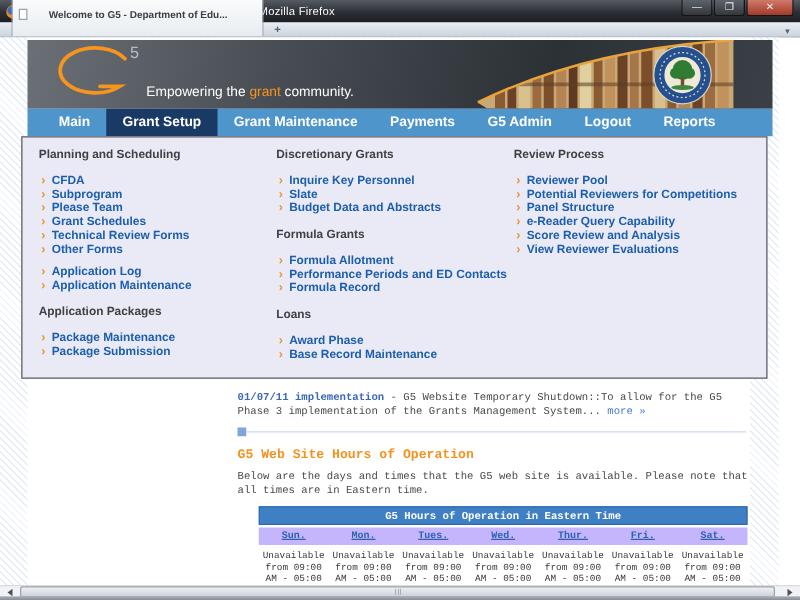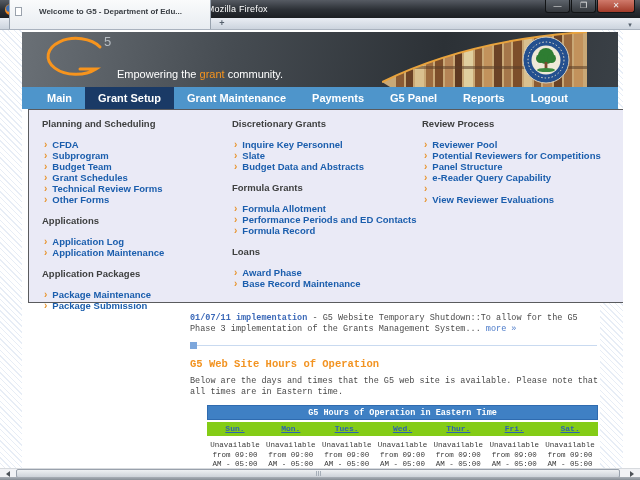--- a/index.html
+++ b/index.html
@@ -49,21 +49,21 @@
   .seal { position:absolute; left:500px; top:4px; }
 
   
   .navbar { position:absolute; left:22px; top:57px; width:596px; height:22px;
     background:#4e95cb; display:flex; align-items:stretch; padding-left:12px; }
   .nav-item { color:#fff; font-size:11px; font-weight:bold; line-height:22px;
     padding:0 13px; white-space:nowrap; }
   .nav-item.active { background:#1a3a66; }
 
   
-  .megamenu { position:absolute; left:28px; top:79px; width:597px; height:194px;
+  .megamenu { position:absolute; left:17px; top:79px; width:597px; height:194px;
     background:#eaeaf6; border:1px solid #5a5b5e; display:flex; padding:5px 0 0 13px; }
   .menu-col { width:190px; flex:0 0 auto; }
   .menu-group { margin-bottom:7px; }
   .menu-header { font-size:9.5px; font-weight:bold; color:#3f4040; margin-bottom:10px; padding-top:3px; }
   .menu-link { display:flex; gap:5px; height:11px; align-items:center; margin-left:2px; }
   .menu-arrow { color:#e8952f; font-size:10px; font-weight:bold; line-height:10px; }
   .menu-link-label { font-size:9.5px; font-weight:bold; color:#1b5ead; white-space:nowrap; }
 
   
   .below { position:absolute; left:0; top:279px; width:578px;font-family:Liberation Mono, monospace; }
@@ -71,21 +71,21 @@
   .news-date { color:#3a68b8; font-weight:bold; }
   .news-more { color:#4878c8; }
   .divider { margin:7px 0 0 168px; width:407px; display:flex; align-items:center; }
   .divider-square { width:7px; height:7px; background:#7da7dc; flex:0 0 auto; }
   .divider-line { height:1px; background:#c9daf0; flex:1; }
   .hours-heading { margin:9px 0 0 168px; font-size:10.5px; font-weight:bold; color:#f29321; }
   .hours-desc { margin:6px 0 1px 168px; width:412px; font-size:8.5px; line-height:11px; color:#4a4a4a; }
   .hours-table { margin:7px 0 0 185px; width:391px; border-bottom:3px solid #14532d; }
   .tbl-title { height:15px; background:#3f80c4; border:1px solid #2f6baf; color:#fff;
     font-size:8.5px; font-weight:bold; text-align:center; line-height:14px; margin-bottom:2px; }
-  .tbl-days { display:flex; background:#84cc16; height:14px; }
+  .tbl-days { display:flex; background:#c4b5fd; height:14px; }
   .tbl-day { flex:1; text-align:center; font-size:8px; font-weight:bold; color:#2e62b1;
     text-decoration:underline; line-height:14px; }
   .tbl-cells { display:flex; padding:5px 0 6px; background:#fff; }
   .tbl-cell { flex:1; text-align:center; font-size:7.5px; line-height:9.5px; color:#3a3a3a; padding:0 3px; }
   .tri-left { width:0; height:0; border-top:3px solid transparent; border-bottom:3px solid transparent;
     border-right:4px solid #4d5258; }
   .tri-right { width:0; height:0; border-top:3px solid transparent; border-bottom:3px solid transparent;
     border-left:4px solid #4d5258; }
   .hscroll { position:absolute; top:468px; left:0; width:640px; height:9px; background:#f1f2f5;
     border-top:1px solid #d7dade; }
@@ -206,56 +206,55 @@
       <rect x="22.6" y="26" width="2.8" height="7" fill="#7a4a2e"></rect>
       <ellipse cx="24" cy="34" rx="9" ry="2" fill="#3b8a3f"></ellipse>
     </svg>
   </div>
 
   <div class="navbar" id="navbar">
       <div class="nav-item">Main</div>
       <div class="nav-item active">Grant Setup</div>
       <div class="nav-item">Grant Maintenance</div>
       <div class="nav-item">Payments</div>
-      <div class="nav-item">G5 Panel</div>
+      <div class="nav-item">G5 Admin</div>
+      <div class="nav-item">Logout</div>
       <div class="nav-item">Reports</div>
-      <div class="nav-item">Logout</div>
     </div>
 
   <div class="megamenu" id="megamenu">
       <div class="menu-col">
         <div class="menu-group">
           <div class="menu-header">Planning and Scheduling</div>
           <div class="menu-link">
             <span class="menu-arrow">›</span>
             <span class="menu-link-label">CFDA</span>
           </div>
           <div class="menu-link">
             <span class="menu-arrow">›</span>
             <span class="menu-link-label">Subprogram</span>
           </div>
           <div class="menu-link">
             <span class="menu-arrow">›</span>
-            <span class="menu-link-label">Budget Team</span>
+            <span class="menu-link-label">Please Team</span>
           </div>
           <div class="menu-link">
             <span class="menu-arrow">›</span>
             <span class="menu-link-label">Grant Schedules</span>
           </div>
           <div class="menu-link">
             <span class="menu-arrow">›</span>
             <span class="menu-link-label">Technical Review Forms</span>
           </div>
           <div class="menu-link">
             <span class="menu-arrow">›</span>
             <span class="menu-link-label">Other Forms</span>
           </div>
         </div>
         <div class="menu-group">
-          <div class="menu-header">Applications</div>
           <div class="menu-link">
             <span class="menu-arrow">›</span>
             <span class="menu-link-label">Application Log</span>
           </div>
           <div class="menu-link">
             <span class="menu-arrow">›</span>
             <span class="menu-link-label">Application Maintenance</span>
           </div>
         </div>
         <div class="menu-group">
@@ -327,20 +326,21 @@
           <div class="menu-link">
             <span class="menu-arrow">›</span>
             <span class="menu-link-label">Panel Structure</span>
           </div>
           <div class="menu-link">
             <span class="menu-arrow">›</span>
             <span class="menu-link-label">e-Reader Query Capability</span>
           </div>
           <div class="menu-link">
             <span class="menu-arrow">›</span>
+            <span class="menu-link-label">Score Review and Analysis</span>
           </div>
           <div class="menu-link">
             <span class="menu-arrow">›</span>
             <span class="menu-link-label">View Reviewer Evaluations</span>
           </div>
         </div>
       </div>
     </div>
 
 </div>

